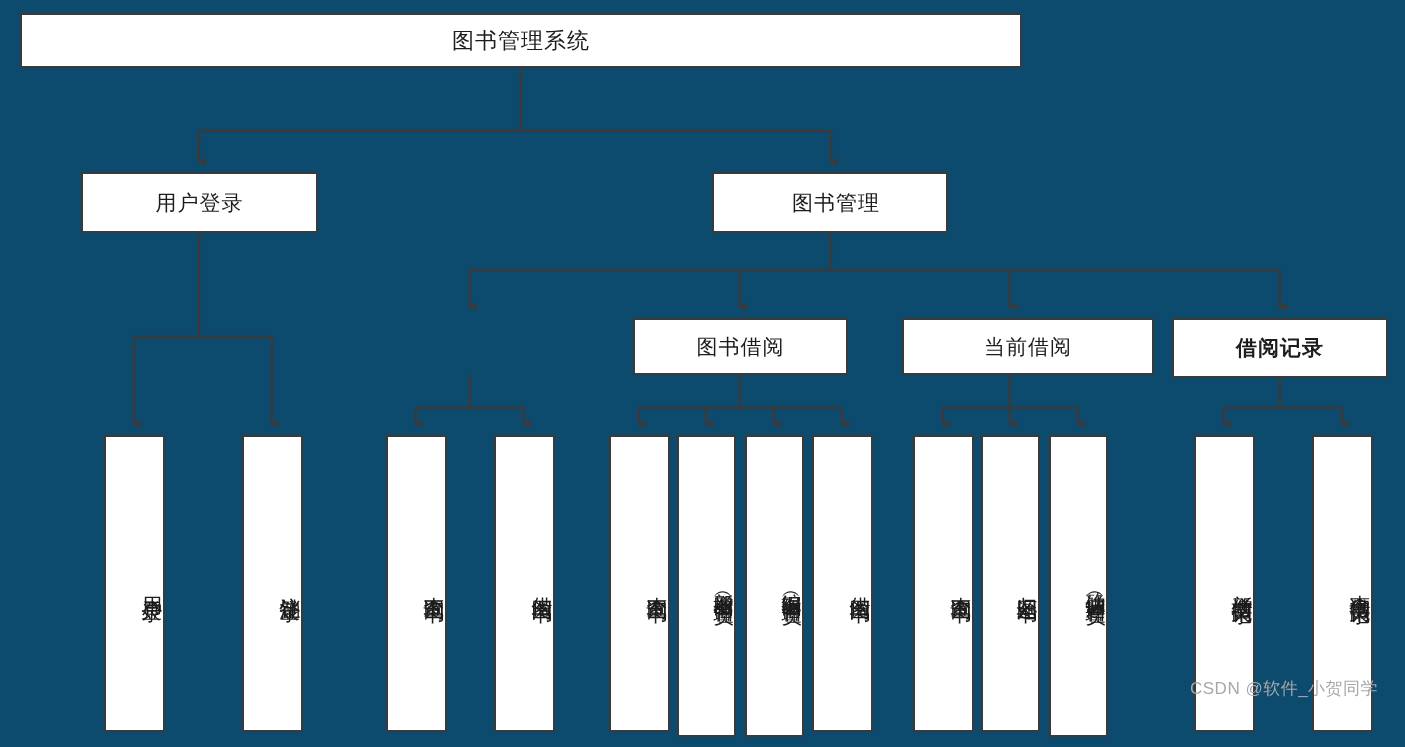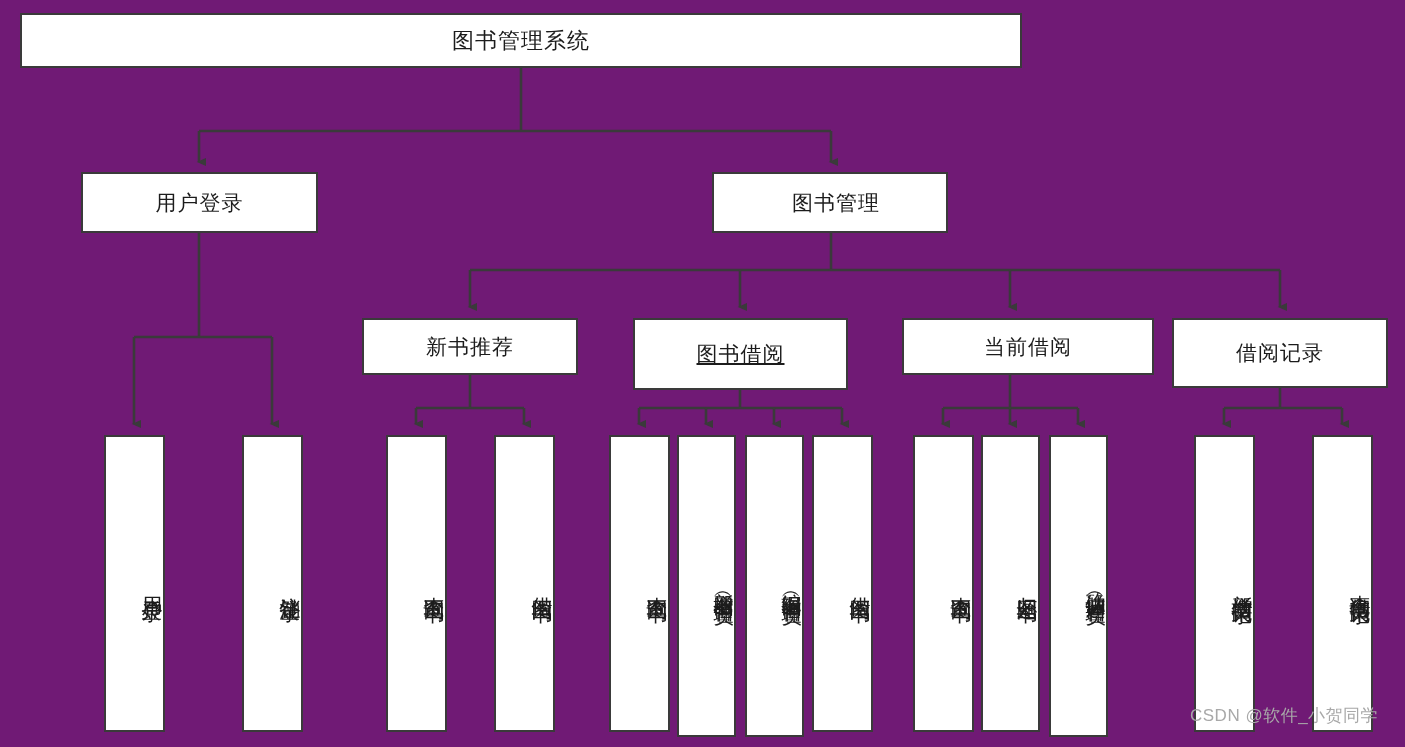--- a/index.html
+++ b/index.html
@@ -7,21 +7,21 @@
     padding: 0;
     background: #ffffff;
   }
   body {
     font-family: "Liberation Sans", "DejaVu Sans", sans-serif;
   }
   #canvas {
     position: relative;
     width: 1405px;
     height: 747px;
-    background: #701a75;
+    background: #0c4a6e;
     overflow: hidden;
   }
   svg.wires {
     position: absolute;
     left: 0;
     top: 0;
     width: 1405px;
     height: 747px;
     pointer-events: none;
   }
@@ -55,21 +55,21 @@
     text-orientation: upright;
     white-space: nowrap;
     display: block;
   }
   .node.title {
     font-size: 22px;
   }
   .watermark {
     position: absolute;
     left: 1190px;
-    top: 704px;
+    top: 677px;
     font-size: 17px;
     color: #a8a8a8;
     white-space: nowrap;
     letter-spacing: 0.5px;
   }
 </style>
 </head>
 <body>
 
 <div id="canvas">
@@ -128,30 +128,27 @@
     <span>图书管理系统</span>
   </div>
 
   <div class="node h" style="left:81px; top:172px; width:237px; height:61px;">
     <span>用户登录</span>
   </div>
   <div class="node h" style="left:712px; top:172px; width:236px; height:61px;padding-left:12px;">
     <span>图书管理</span>
   </div>
 
-  <div class="node h" style="left:362px; top:318px; width:216px; height:57px;">
-    <span>新书推荐</span>
-  </div>
-  <div class="node h" style="left:633px; top:318px; width:215px; height:72px;text-decoration:underline;">
+  <div class="node h" style="left:633px; top:318px; width:215px; height:57px;">
     <span>图书借阅</span>
   </div>
   <div class="node h" style="left:902px; top:318px; width:252px; height:57px;">
     <span>当前借阅</span>
   </div>
-  <div class="node h" style="left:1172px; top:318px; width:216px; height:70px;">
+  <div class="node h" style="left:1172px; top:318px; width:216px; height:60px;font-weight:bold;">
     <span>借阅记录</span>
   </div>
 
   <div class="node v" style="left:104px; top:435px; width:61px; height:297px;">
     <span>用户登录</span>
   </div>
   <div class="node v" style="left:242px; top:435px; width:61px; height:297px;">
     <span>注销登录</span>
   </div>
 

